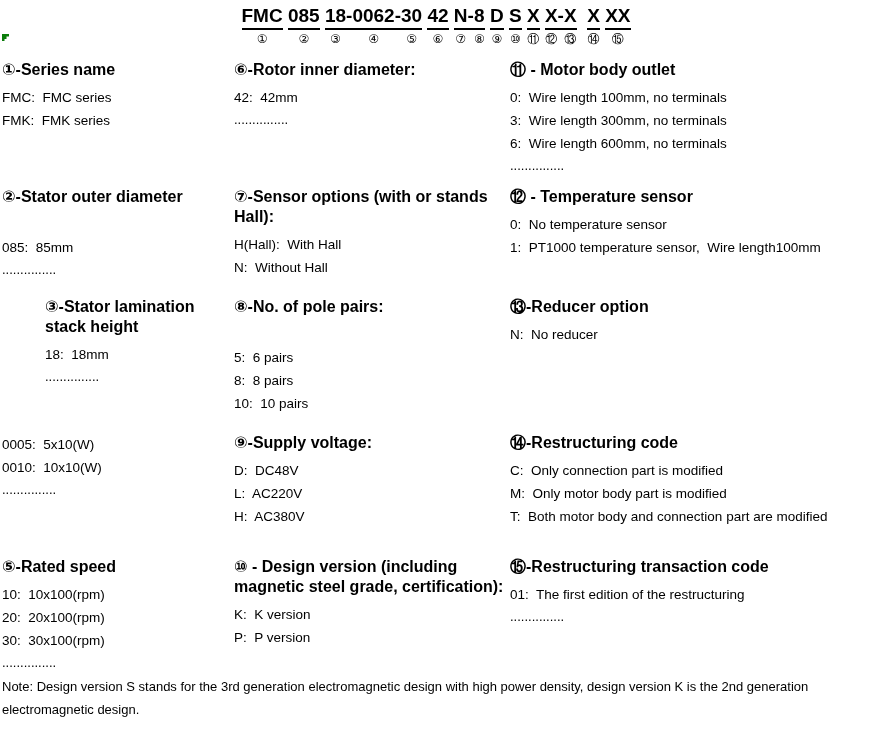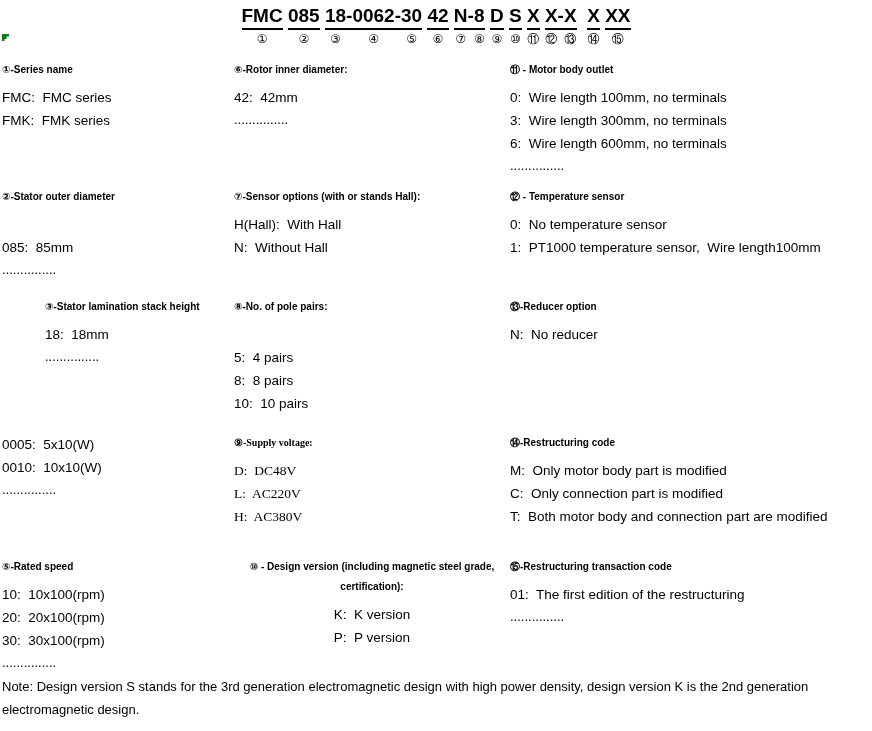--- a/index.html
+++ b/index.html
@@ -32,21 +32,21 @@
   .grid{
     display:grid;
     grid-template-columns:232px 276px 1fr;
     grid-template-rows:127px 110px 136px 124px auto;
     margin-top:13px;
     padding:0 2px;
   }
   .sec{overflow:visible;}
   .sec-h{
     margin:0 0 6px 0;
-    font-size:10px;font-weight:bold;line-height:20px;
+    font-size:16px;font-weight:bold;line-height:20px;
     white-space:normal;
   }
   .sec-item{
     font-size:13.5px;line-height:23px;
     white-space:pre-wrap;
   }
   .sec-item.blank{min-height:23px;}
   .sec-item.dots{font-size:13px;line-height:21px;letter-spacing:0;}
   
   .note{
@@ -223,31 +223,31 @@
         <div class="sec-item dots">...............</div>
       </section>
       <section class="sec" style="grid-area: 2 / 2;">
         <h3 class="sec-h">⑦-Sensor options (with or stands Hall):</h3>
         <div class="sec-item">H(Hall):  With Hall</div>
         <div class="sec-item">N:  Without Hall</div>
       </section>
       <section class="sec" style="grid-area: 3 / 2;">
         <h3 class="sec-h">⑧-No. of pole pairs:</h3>
         <div class="sec-item blank"></div>
-        <div class="sec-item">5:  4 pairs</div>
+        <div class="sec-item">5:  6 pairs</div>
         <div class="sec-item">8:  8 pairs</div>
         <div class="sec-item">10:  10 pairs</div>
       </section>
-      <section class="sec" style="grid-area: 4 / 2; font-family: Liberation Serif, serif;">
+      <section class="sec" style="grid-area: 4 / 2;">
         <h3 class="sec-h">⑨-Supply voltage:</h3>
         <div class="sec-item">D:  DC48V</div>
         <div class="sec-item">L:  AC220V</div>
         <div class="sec-item">H:  AC380V</div>
       </section>
-      <section class="sec" style="grid-area: 5 / 2; text-align: center;">
+      <section class="sec" style="grid-area: 5 / 2;">
         <h3 class="sec-h">⑩ - Design version (including magnetic steel grade, certification):</h3>
         <div class="sec-item">K:  K version</div>
         <div class="sec-item">P:  P version</div>
       </section>
       <section class="sec" style="grid-area: 1 / 3;">
         <h3 class="sec-h">⑪ - Motor body outlet</h3>
         <div class="sec-item">0:  Wire length 100mm, no terminals</div>
         <div class="sec-item">3:  Wire length 300mm, no terminals</div>
         <div class="sec-item">6:  Wire length 600mm, no terminals</div>
         <div class="sec-item dots">...............</div>
@@ -256,22 +256,22 @@
         <h3 class="sec-h">⑫ - Temperature sensor</h3>
         <div class="sec-item">0:  No temperature sensor</div>
         <div class="sec-item">1:  PT1000 temperature sensor,  Wire length100mm</div>
       </section>
       <section class="sec" style="grid-area: 3 / 3;">
         <h3 class="sec-h">⑬-Reducer option</h3>
         <div class="sec-item">N:  No reducer</div>
       </section>
       <section class="sec" style="grid-area: 4 / 3;">
         <h3 class="sec-h">⑭-Restructuring code</h3>
+        <div class="sec-item">C:  Only connection part is modified</div>
         <div class="sec-item">M:  Only motor body part is modified</div>
-        <div class="sec-item">C:  Only connection part is modified</div>
         <div class="sec-item">T:  Both motor body and connection part are modified</div>
       </section>
       <section class="sec" style="grid-area: 5 / 3;">
         <h3 class="sec-h">⑮-Restructuring transaction code</h3>
         <div class="sec-item">01:  The first edition of the restructuring</div>
         <div class="sec-item dots">...............</div>
       </section>
     </main>
 
   <footer class="note">Note: Design version S stands for the 3rd generation electromagnetic design with high power density, design version K is the 2nd generation electromagnetic design.</footer>

